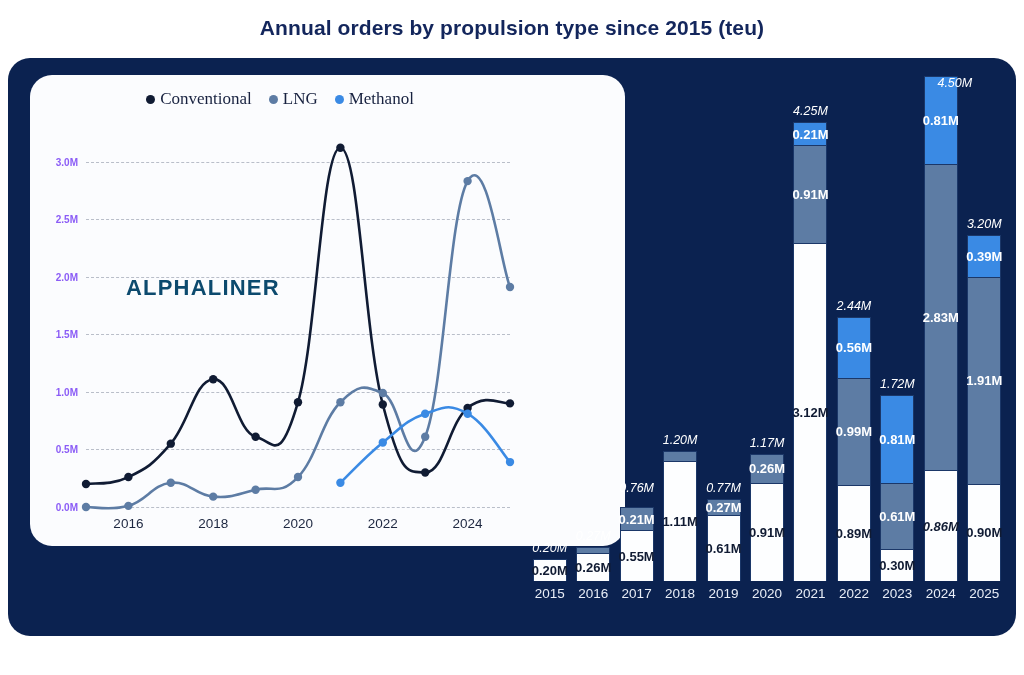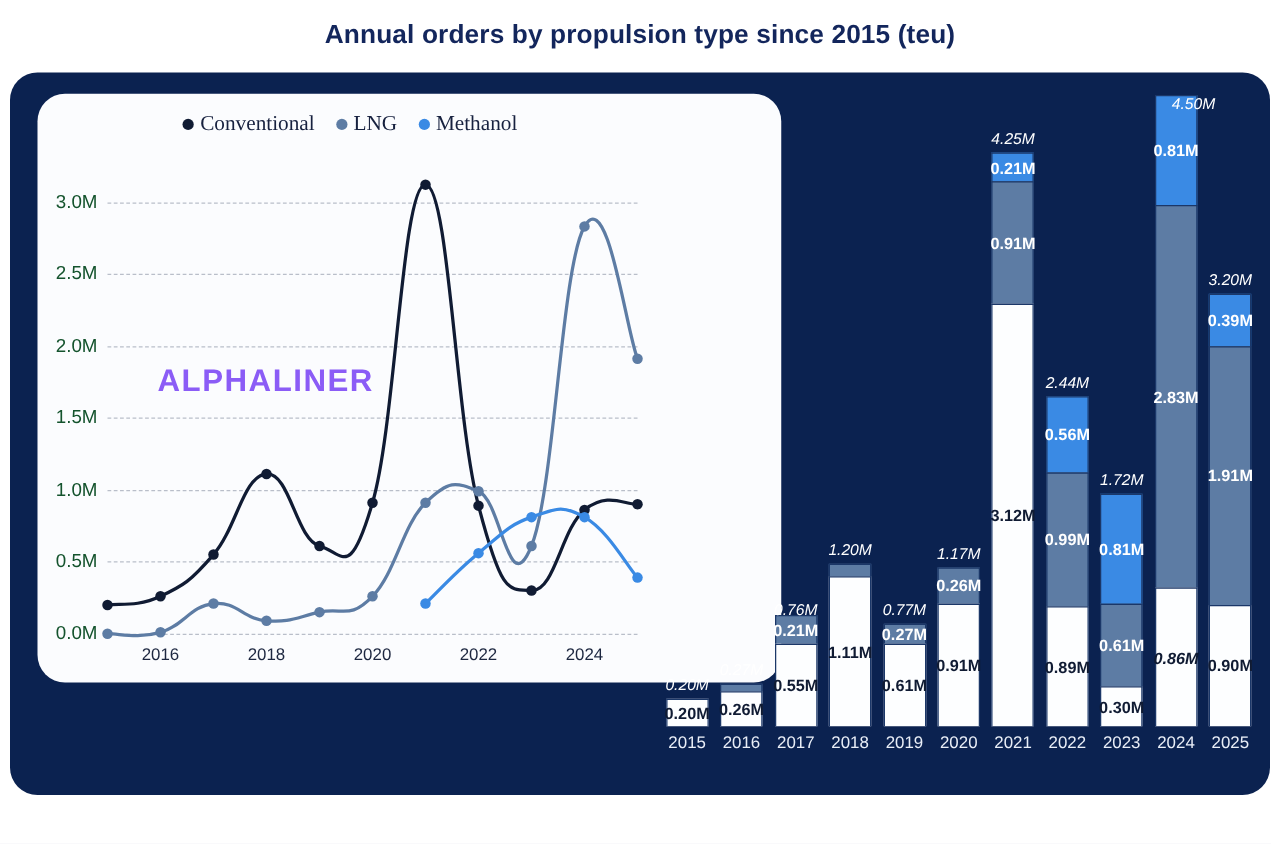--- a/index.html
+++ b/index.html
@@ -51,31 +51,31 @@
     left: 56px; top: 52px;
     width: 424px; height: 380px;
   }
   .gridline {
     position: absolute; left: 0; width: 100%; height: 0;
     border-top: 1px dashed #b9bec9;
   }
   .ytick {
     position: absolute; right: 100%; margin-right: 8px;
     transform: translateY(-50%);
-    font-size: 15px; color: #14532d; white-space: nowrap;
+    font-size: 10px; color: #8b5cf6; white-space: nowrap; font-weight: bold;
   }
   .xtick {
     position: absolute; top: 100%; margin-top: 9px;
     transform: translateX(-50%);
     font-size: 13.5px; color: #1d2740; white-space: nowrap;
   }
   .watermark {
-    position: absolute; left: 40px; top: 164px;
-    font-size: 25px; font-weight: bold; letter-spacing: 1.2px;
-    color: #8b5cf6;
+    position: absolute; left: 40px; top: 148px;
+    font-size: 22px; font-weight: bold; letter-spacing: 1.2px;
+    color: #0c4a6e;
   }
   svg.lines { position: absolute; left: 0; top: 0; overflow: visible; }
 
   
   .bars-area {
     position: absolute; left: 520px; top: 10px;
     width: 478px; height: 545px;
   }
   .bar-col {
     position: absolute; bottom: 0;
@@ -201,21 +201,21 @@
           <div class="seg seg-conv" style="height: 28.1378px;">
             <span>0.26M</span>
           </div>
           <div class="bar-total" style="bottom: 38.1378px;">0.27M</div>
           <div class="bar-year">2016</div>
         </div>
         <div class="bar-col" style="left: 91.6364px; width: 34px; bottom: 32px;">
           <div class="seg seg-lng" style="height: 22.7267px;">
             <span>0.21M</span>
           </div>
-          <div class="seg seg-conv" style="height: 66px;">
+          <div class="seg seg-conv" style="height: 51px;">
             <span>0.55M</span>
           </div>
           <div class="bar-total" style="bottom: 86.2489px;">0.76M</div>
           <div class="bar-year">2017</div>
         </div>
         <div class="bar-col" style="left: 135.091px; width: 34px; bottom: 32px;">
           <div class="seg seg-lng" style="height: 9.74px;">
             <span></span>
           </div>
           <div class="seg seg-conv" style="height: 120.127px; justify-content: center;">

